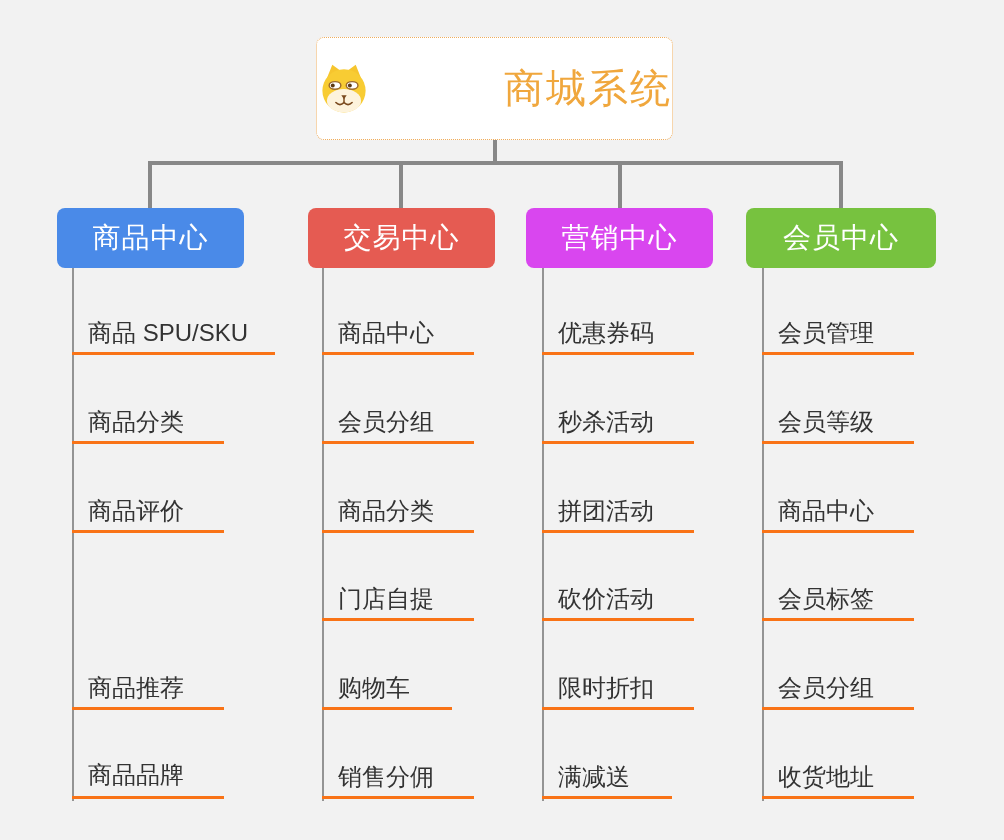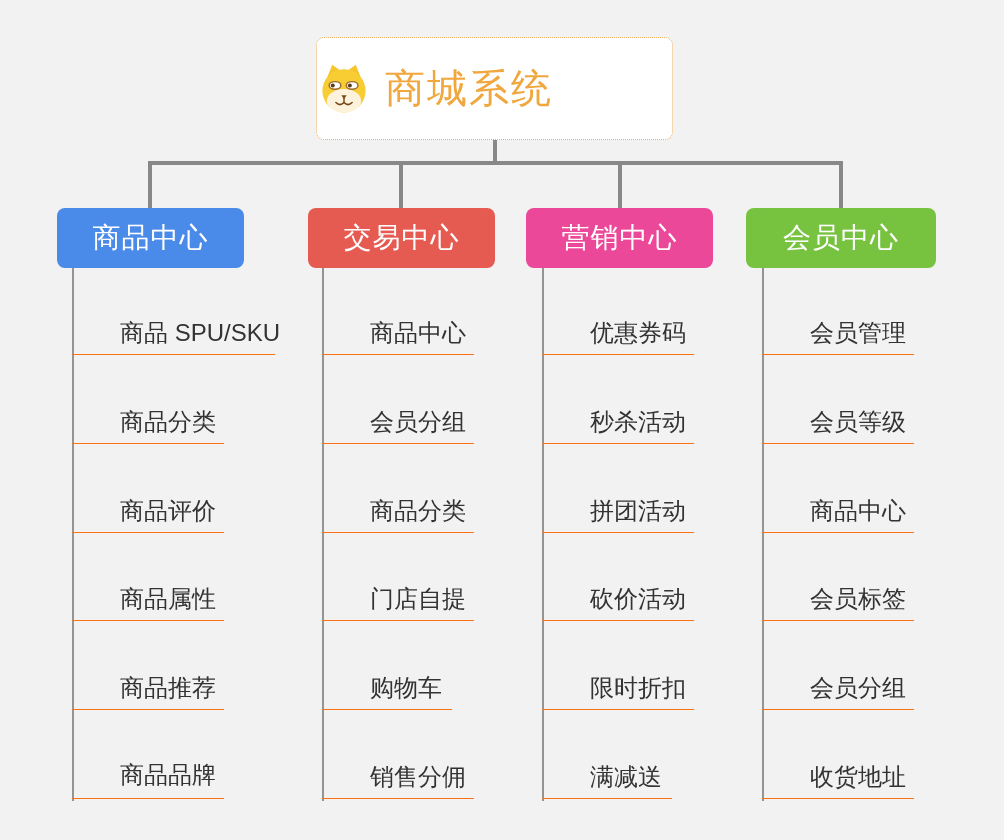--- a/index.html
+++ b/index.html
@@ -11,21 +11,21 @@
     overflow: hidden;
   }
   .canvas { position: absolute; inset: 0; }
 
   
   .root-node {
     position: absolute; left: 316px; top: 37px; width: 357px; height: 103px;
     background: #FFFFFF;
     border: 1px dotted #F0AD5C;
     border-radius: 8px;
-    display: flex; align-items: center; justify-content: flex-start;
+    display: flex; align-items: center; justify-content: space-between;
     gap: 14px;
     box-sizing: border-box;
   }
   .root-title {
     font-size: 40px;
     letter-spacing: 2px;
     color: #F0A73D;
     font-weight: 500;
     white-space: nowrap;
   }
@@ -41,22 +41,22 @@
     display: flex; align-items: center; justify-content: center;
     color: #FFFFFF; font-size: 28px; letter-spacing: 1px;
     white-space: nowrap;
   }
 
   
   .leaf {
     position: absolute;
     box-sizing: border-box;
     height: 38px;
-    padding-left: 48px;
-    border-bottom: 1px solid #f97316;
+    padding-left: 16px;
+    border-bottom: 3px solid #f97316;
     font-size: 24px;
     line-height: 32px;
     color: #333333;
     white-space: nowrap;
   }
 </style>
 </head>
 <body>
 
 <div class="canvas">
@@ -86,36 +86,35 @@
     </span>
     <span class="root-title" style="color: rgb(240, 167, 61);">商城系统</span>
   </div>
 
   <div class="branch" style="left: 57px; background: rgb(74, 138, 232);">
     <span>商品中心</span>
   </div>
   <div class="branch" style="left: 308px; background: rgb(229, 91, 82);">
     <span>交易中心</span>
   </div>
-  <div class="branch" style="left: 526px; background: #ec4899;">
+  <div class="branch" style="left: 526px; background: #d946ef;">
     <span>营销中心</span>
   </div>
   <div class="branch" style="left: 746px; width: 190px; background: rgb(119, 194, 63);">
     <span>会员中心</span>
   </div>
 
   <div class="conn thin" style="left:72px; top:268px; width:2px; height:533px;"></div>
   <div class="conn thin" style="left:322px; top:268px; width:2px; height:533px;"></div>
   <div class="conn thin" style="left:542px; top:268px; width:2px; height:533px;"></div>
   <div class="conn thin" style="left:762px; top:268px; width:2px; height:533px;"></div>
 
   <div class="leaf" style="left:72px; top:317px; width:203px;">商品 SPU/SKU</div>
   <div class="leaf" style="left:72px; top:406px; width:152px;">商品分类</div>
   <div class="leaf" style="left:72px; top:495px; width:152px;">商品评价</div>
-  <div class="leaf" style="left:72px; top:583px; width:152px;">商品属性</div>
   <div class="leaf" style="left:72px; top:672px; width:152px;">商品推荐</div>
   <div class="leaf" style="left:72px; top:761px; width:152px;font-family:Liberation Mono, monospace;">商品品牌</div>
 
   <div class="leaf" style="left:322px; top:317px; width:152px;">商品中心</div>
   <div class="leaf" style="left:322px; top:406px; width:152px;">会员分组</div>
   <div class="leaf" style="left:322px; top:495px; width:152px;">商品分类</div>
   <div class="leaf" style="left:322px; top:583px; width:152px;">门店自提</div>
   <div class="leaf" style="left:322px; top:672px; width:130px;">购物车</div>
   <div class="leaf" style="left:322px; top:761px; width:152px;">销售分佣</div>
 

